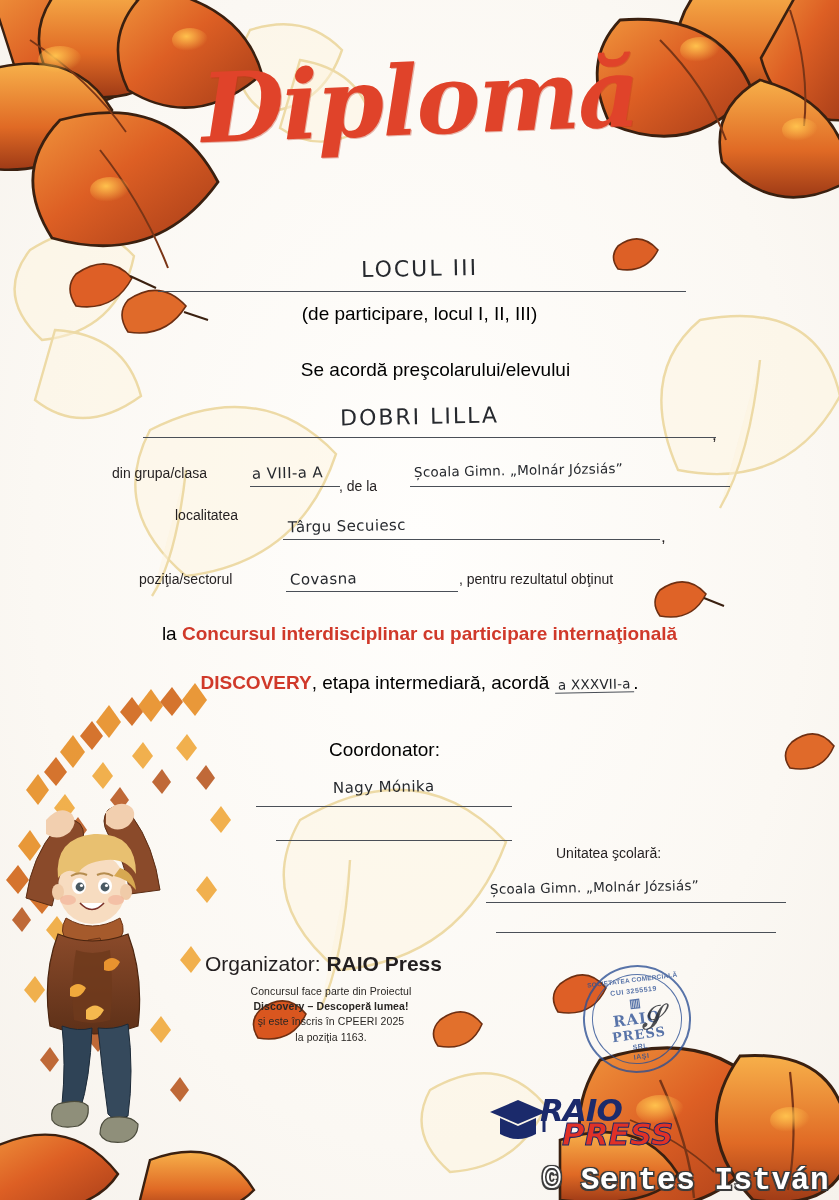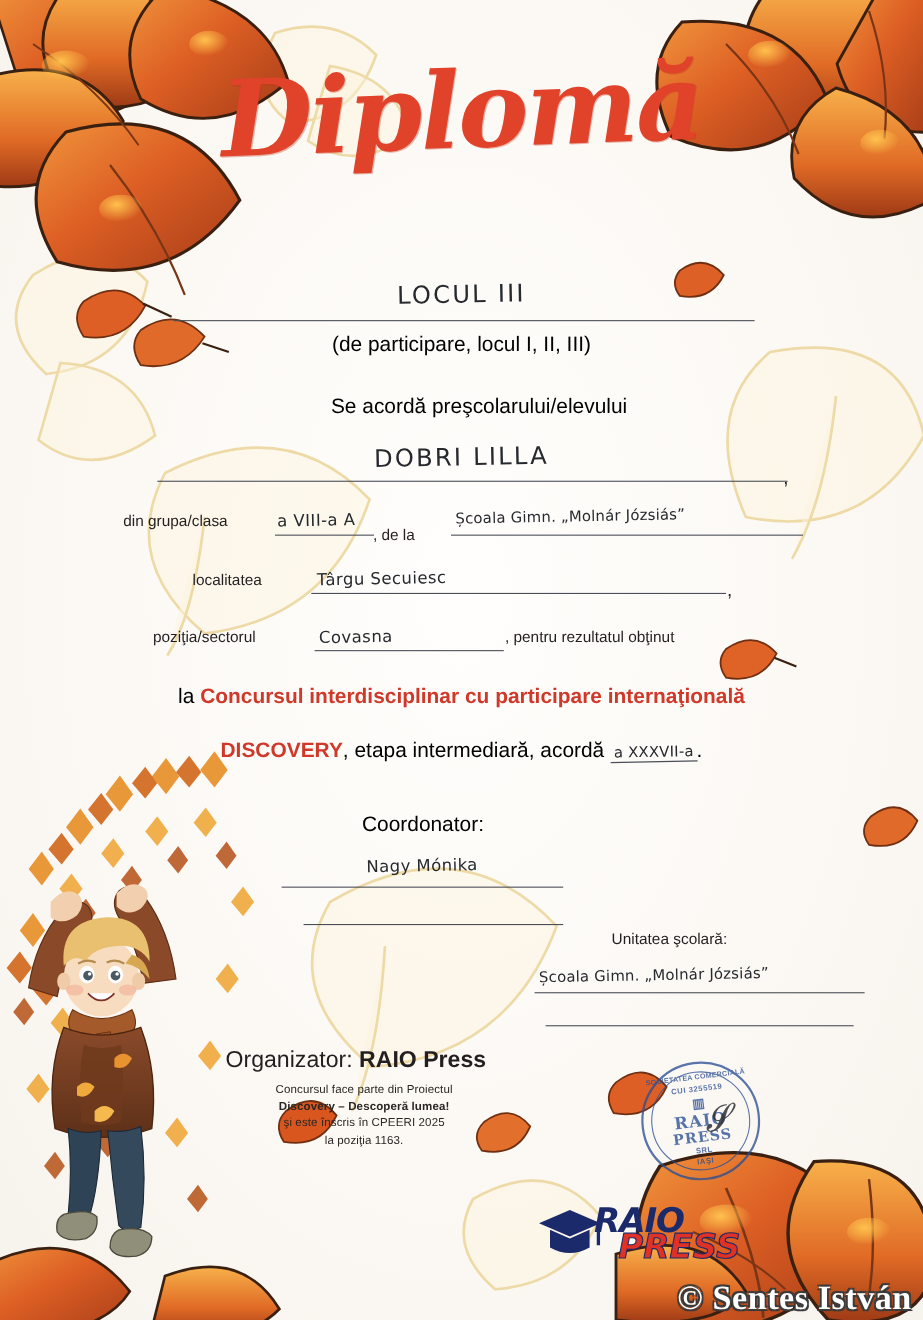--- a/index.html
+++ b/index.html
@@ -76,21 +76,21 @@
     color:#1b2a6b;font-size:31px;letter-spacing:-1px;
   }
   .logo .press{
     font-family:"DejaVu Sans",sans-serif;font-weight:700;font-style:italic;
     color:#e03127;font-size:31px;letter-spacing:0px;
     -webkit-text-stroke:1px #1b2a6b;
   }
   
   .wm{
     position:absolute;right:10px;bottom:2px;
-    font-family:Liberation Serif, serif;font-weight:700;
+    font-family:Liberation Mono, monospace;font-weight:700;
     font-size:31px;color:#ffffff;letter-spacing:.5px;
     text-shadow:
       -1.5px -1.5px 0 #3b3b3b, 1.5px -1.5px 0 #3b3b3b,
       -1.5px 1.5px 0 #3b3b3b, 1.5px 1.5px 0 #3b3b3b,
       0 0 3px rgba(0,0,0,.5);
     white-space:nowrap;
   }
   .sig{
     position:absolute;font-family:"DejaVu Serif",serif;font-style:italic;
     color:#2f3135;font-size:30px;opacity:.85;transform:rotate(-12deg);
@@ -298,21 +298,21 @@
   <div class="rule" style="left:143px;width:573px;top:437px;"></div>
   <div class="row" style="left:712px;top:425px;font-size:17px;">,</div>
 
   <div class="row" style="left:112px;top:465px;">din grupa/clasa</div>
   <div class="hand sm" style="position:absolute;left:252px;top:464px;">a VIII-a A</div>
   <div class="rule" style="left:250px;width:90px;top:486px;"></div>
   <div class="row" style="left:339px;top:478px;">, de la</div>
   <div class="hand xs" style="position:absolute;left:414px;top:462px;">Școala Gimn. „Molnár Józsiás”</div>
   <div class="rule" style="left:410px;width:320px;top:486px;"></div>
 
-  <div class="row" style="left:175px;top:519px;text-align:center;">localitatea</div>
+  <div class="row" style="left:175px;top:507px;text-align:center;">localitatea</div>
   <div class="hand sm" style="position:absolute;left:288px;top:517px;">Târgu Secuiesc</div>
   <div class="rule" style="left:283px;width:377px;top:539px;"></div>
   <div class="row" style="left:661px;top:527px;font-size:17px;">,</div>
 
   <div class="row" style="left:139px;top:571px;">poziţia/sectorul</div>
   <div class="hand sm" style="position:absolute;left:290px;top:570px;">Covasna</div>
   <div class="rule" style="left:286px;width:172px;top:591px;"></div>
   <div class="row" style="left:459px;top:571px;text-align:center;">, pentru rezultatul obţinut</div>
 
   <div class="ctr" style="top:623px;font-size:19px;">

